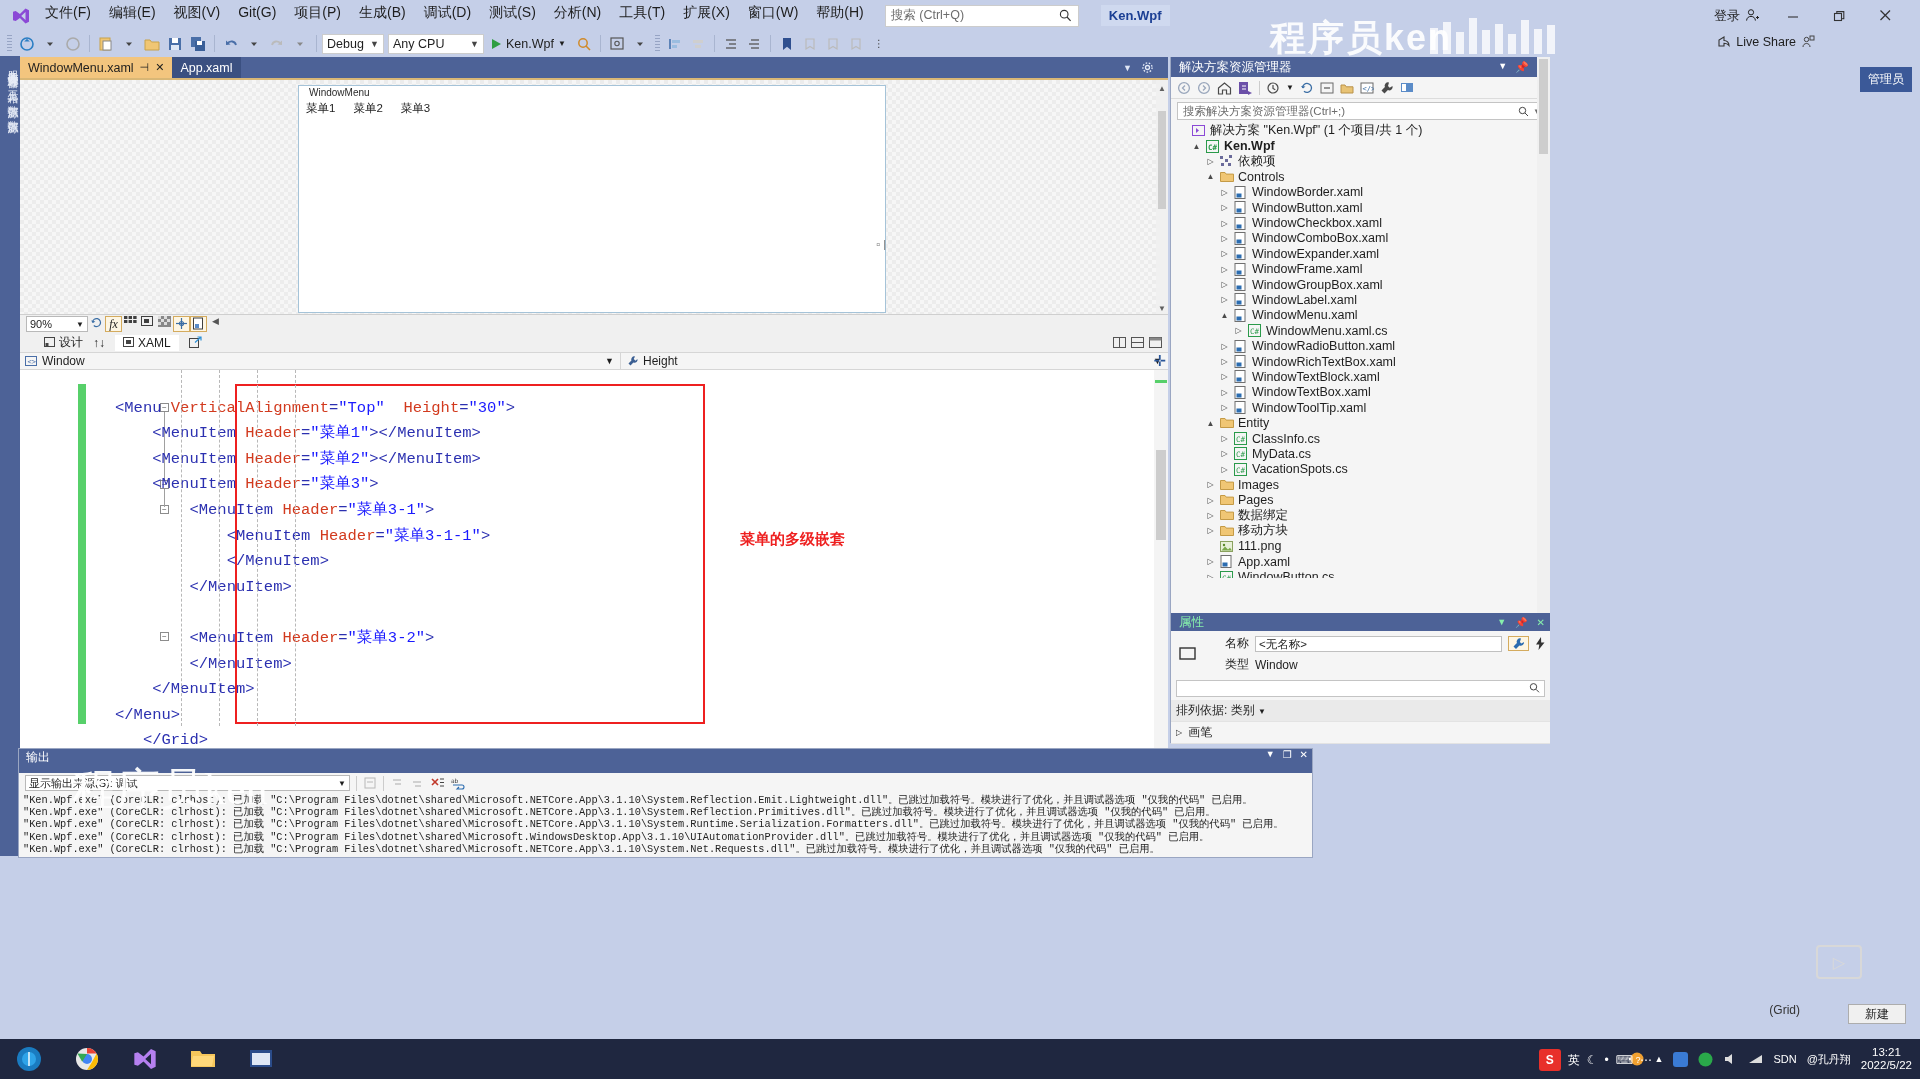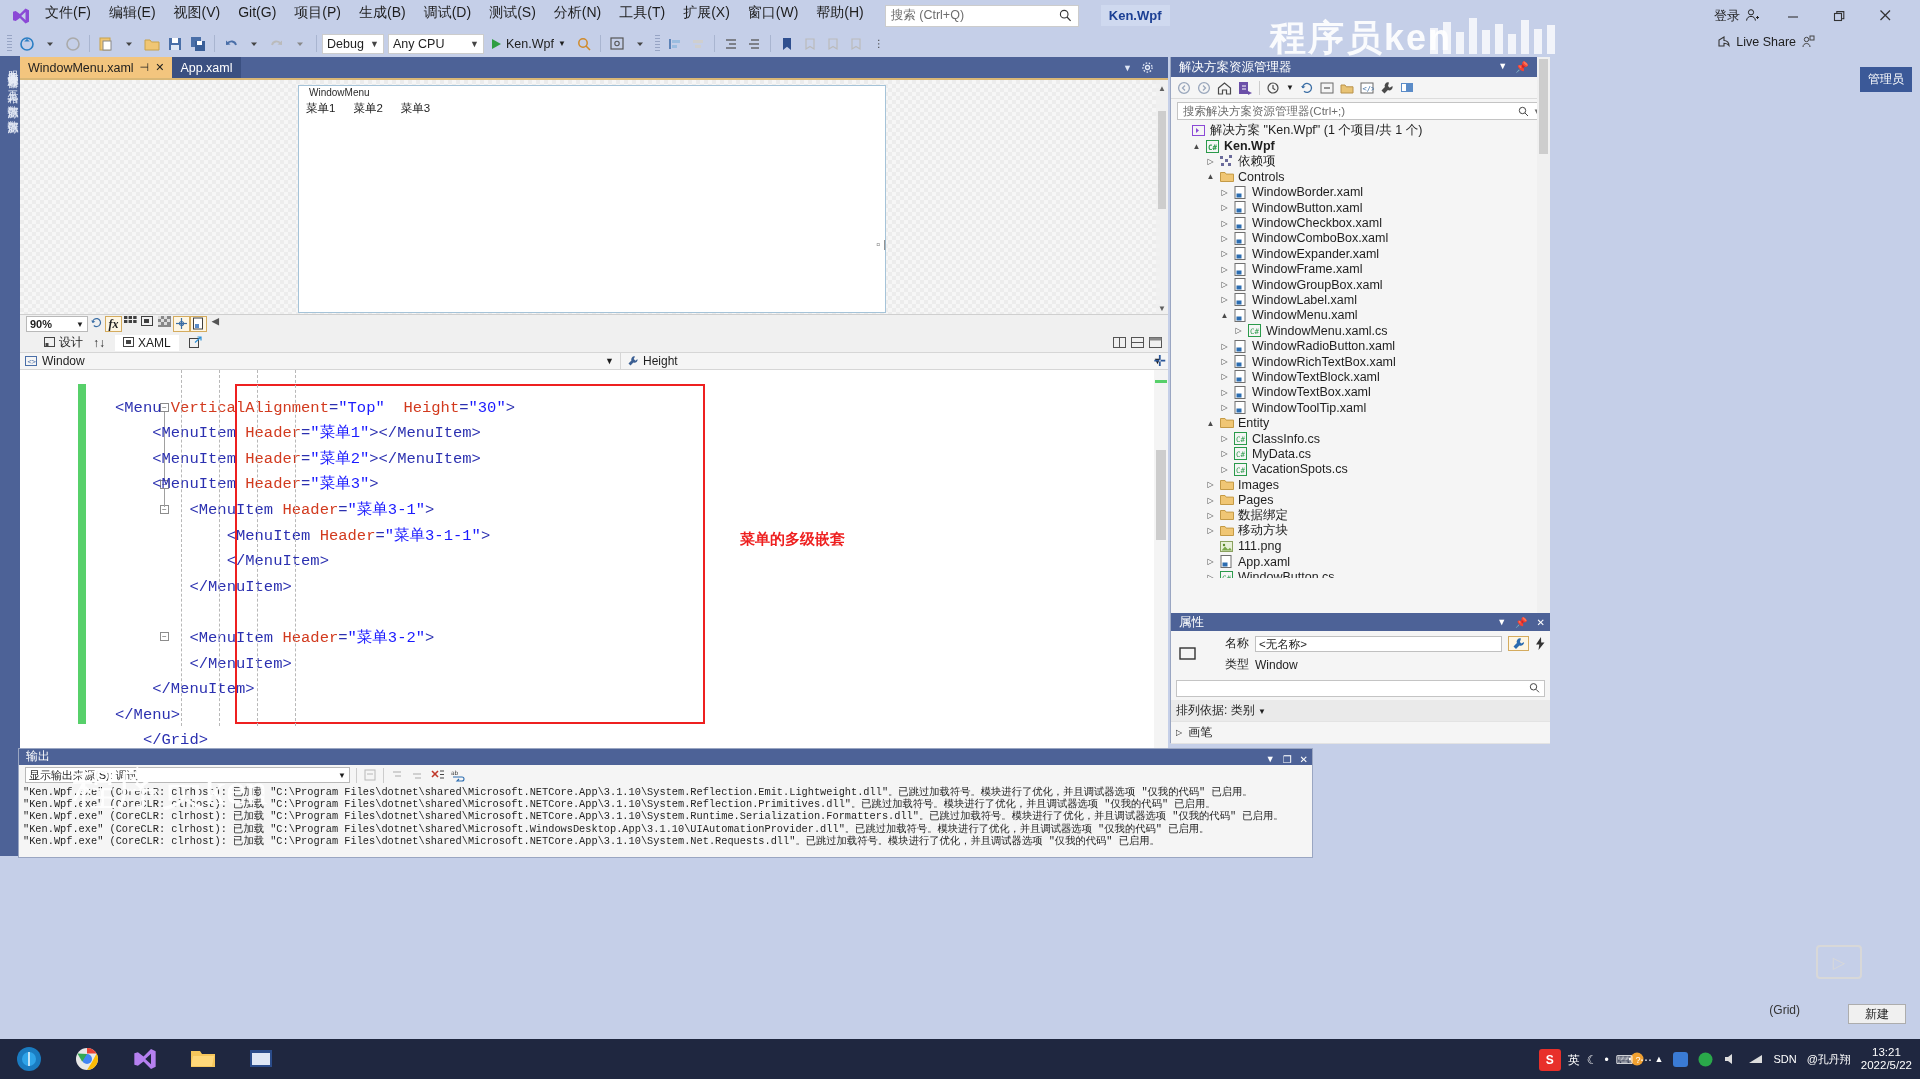--- a/index.html
+++ b/index.html
@@ -98,21 +98,20 @@
   .ds-arrow { width:12px; height:14px; display:flex; align-items:center; justify-content:center; font-size:8px; color:#606060;}
   .gear-row {
     position:absolute; right:14px; top:-18px; display:flex; gap:9px; align-items:center;
   }
 
   
   .zoomrow {
     position:absolute; left:20px; top:314px; width:1148px; height:19px;
     background:#f0f0f0; display:flex; align-items:center; gap:0; padding-left:6px;
     border-top:1px solid #cfcfcf;
-    font-weight:bold;
   }
   .zoomcombo {
     width:62px; height:16px; background:#fff; border:1px solid #b9b9b9; font-size:11px;
     display:flex; align-items:center; padding:0 3px;
   }
   .zi { width:17px; height:16px; display:flex; justify-content:center; }
   .zi.sel { border:1px solid #d4ab5e; background:#fdf6e4; }
   .hscroll {
     position:absolute; left:330px; top:318px; width:680px; height:11px; background:#cdcdcd;
   }
@@ -208,39 +207,39 @@
   .tr.bold { font-weight:bold; }
   .se-vscroll { position:absolute; right:0; top:57px; width:13px; height:556px; background:#f0f0f0;}
   .se-vscroll .thumb { margin:2px; width:9px; height:95px; background:#cdcdcd;}
 
   
   .props {
     position:absolute; left:1170px; top:613px; width:380px; height:130px; background:#f5f5f5;
     border-left:1px solid #9aa6c2;
   }
   .props-header {
-    height:18px; background:#4d6297; color:#ffffff; font-size:12.5px;
+    height:18px; background:#4d6297; color:#86efac; font-size:12.5px;
     display:flex; align-items:center; padding-left:8px; position:relative;
   }
   .props-header .hbtns { position:absolute; right:5px; display:flex; gap:9px; }
   .prow { display:flex; align-items:center; font-size:12px; gap:6px; padding:2px 4px; }
   .prow .plabel { width:40px; text-align:right; }
   .pinput { flex:1; height:16px; background:#fff; border:1px solid #c0c0c0; font-size:11.5px; padding:0 3px; }
   .psearch { margin:3px 5px; height:17px; background:#fff; border:1px solid #c4c4c4; position:relative; }
   .pcat { font-size:12px; padding:2px 5px; background:#eaeaea; }
   .pitem { display:flex; align-items:center; gap:6px; font-size:12px; padding:2px 5px; border-top:1px solid #e3e3e3; }
 
   
   .output {
     position:absolute; left:18px; top:748px; width:1295px; height:110px; background:#f5f5f5;
     border:1px solid #9aa6c2;
   }
   .out-header {
-    height:16px; background:#4d6297; color:#fff; font-size:12px;
-    display:flex; align-items:flex-end; padding-left:7px; position:relative;
+    height:24px; background:#4d6297; color:#fff; font-size:12px;
+    display:flex; align-items:flex-start; padding-left:7px; position:relative;
   }
   .out-header .hbtns { position:absolute; right:4px; display:flex; gap:8px; }
   .out-toolbar {
     height:20px; display:flex; align-items:center; gap:6px; padding-left:6px;
   }
   .out-combo {
     width:325px; height:16px; background:#fff; border:1px solid #b9b9b9; font-size:11px;
     display:flex; align-items:center; padding:0 3px; position:relative;
   }
   .out-body {

